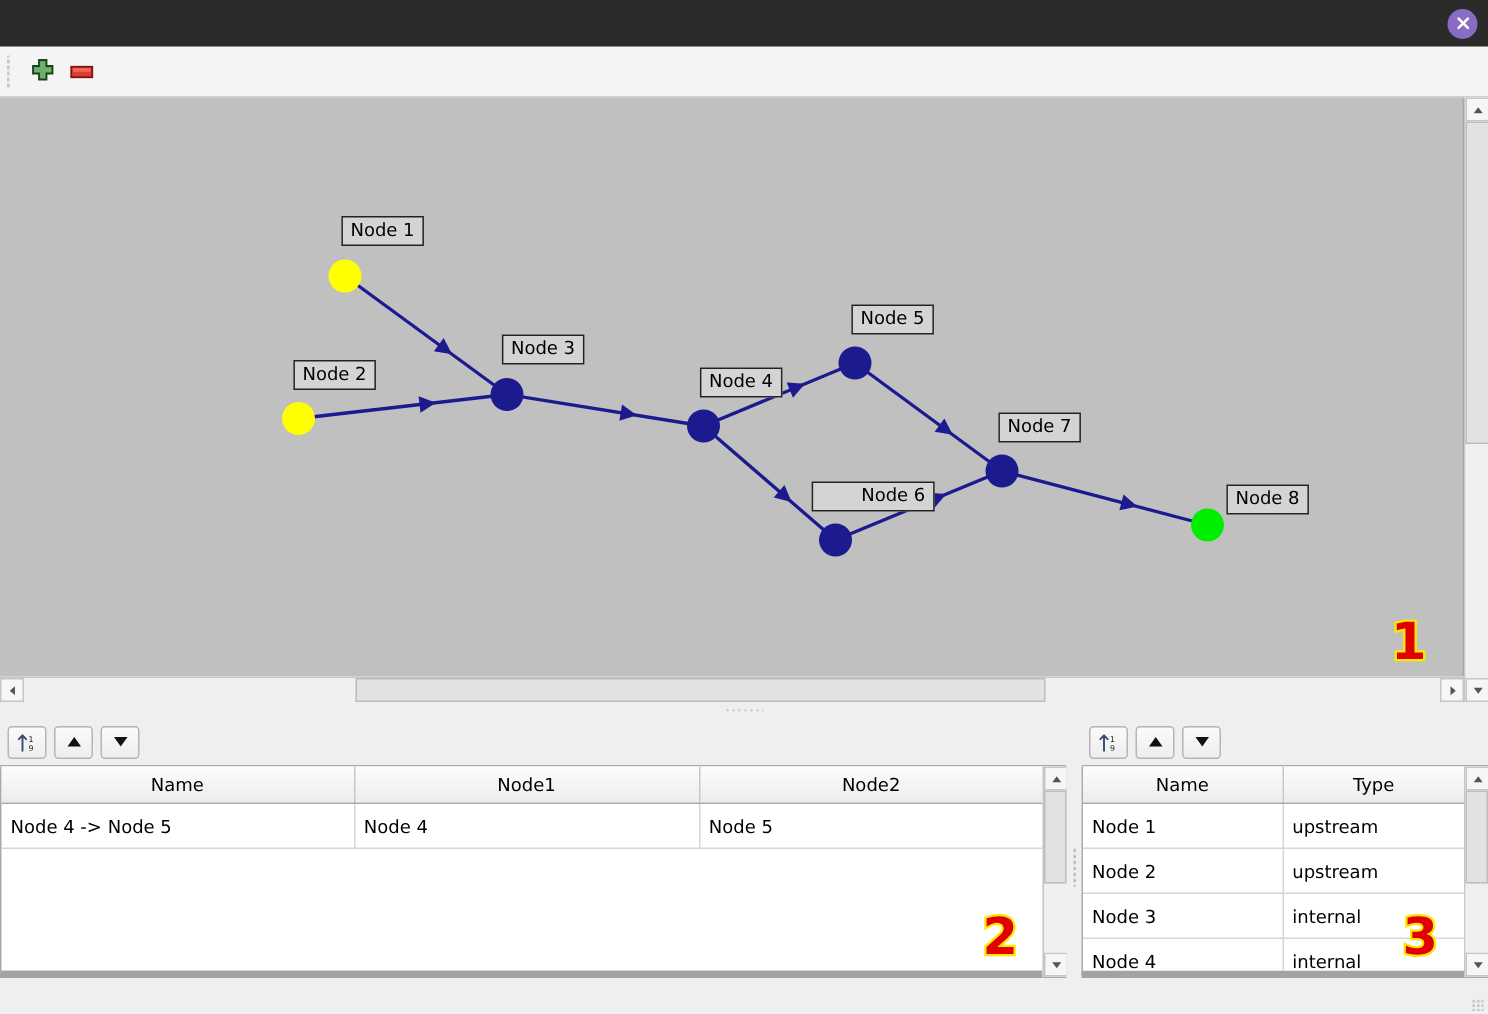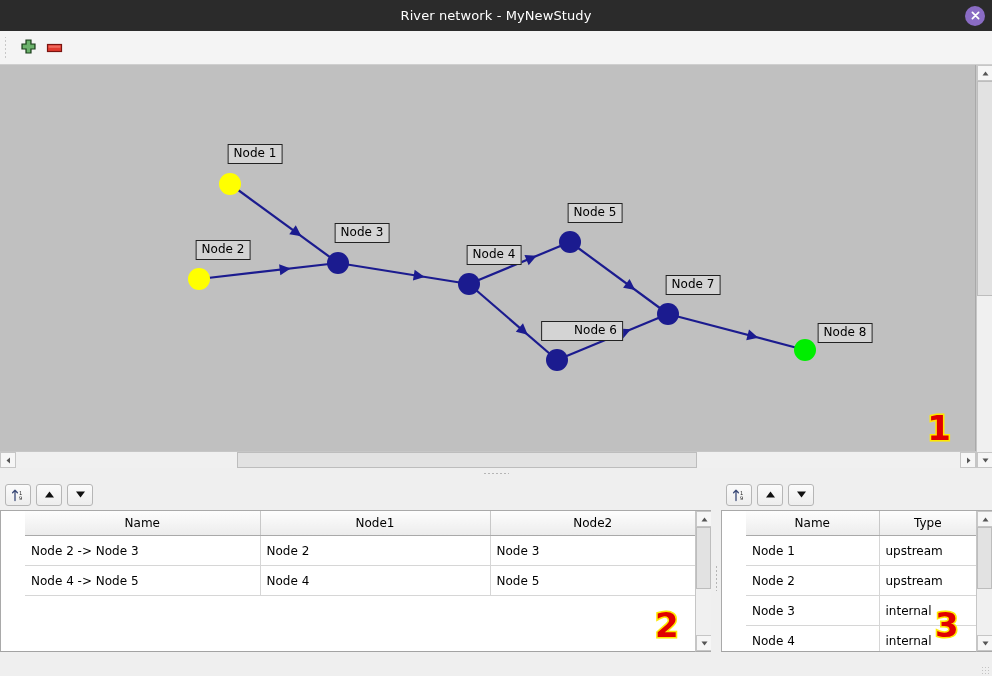--- a/index.html
+++ b/index.html
@@ -230,23 +230,22 @@
     min-height: 0;
     border-top: 1px solid #a9a9a9;
     background: #fff;
   }
   .table-scrollwrap {
     flex: 1 1 auto;
     min-width: 0;
     overflow: hidden;
     background: #fff;
     border-left: 1px solid #a9a9a9;
-    border-bottom: 1px solid #a3a3a3;
+    border-bottom: 5px solid #a3a3a3;
     box-sizing: border-box;
-    padding-left: 24px;
   }
   table {
     border-collapse: collapse;
     table-layout: fixed;
     width: 100%;
     font-size: 12px;
   }
   thead th {
     background: linear-gradient(#fdfdfd, #ececec);
     border-right: 1px solid #c8c8c8;
@@ -293,21 +292,20 @@
     background-image: radial-gradient(#c3c3c3 0.8px, transparent 1px);
     background-size: 3px 3px;
   }
 </style>
 </head>
 <body>
 
 <div class="window">
 
   <div class="titlebar">
-    <div class="titlebar-text">River network - MyNewStudy</div>
     <div class="close-btn">
       <svg width="11" height="11" viewBox="0 0 11 11" aria-hidden="true">
         <path d="M2.4 2.4 L8.6 8.6 M8.6 2.4 L2.4 8.6" stroke="#ffffff" stroke-width="1.7" stroke-linecap="round"></path>
       </svg>
     </div>
   </div>
 
   <div class="toolbar">
     <div class="grip"></div>
     <div class="tool-btn">
@@ -437,25 +435,20 @@
                 <col>
               </colgroup>
             <thead>
               <tr>
                 <th>Name</th>
                 <th>Node1</th>
                 <th>Node2</th>
               </tr>
             </thead>
             <tbody id="reaches-body">
-                <tr>
-                  <td>Node 2 -&gt; Node 3</td>
-                  <td>Node 2</td>
-                  <td>Node 3</td>
-                </tr>
                 <tr>
                   <td>Node 4 -&gt; Node 5</td>
                   <td>Node 4</td>
                   <td>Node 5</td>
                 </tr>
               </tbody>
           </table>
         </div>
         <div class="tbl-v">
           <div class="sb-btn">

